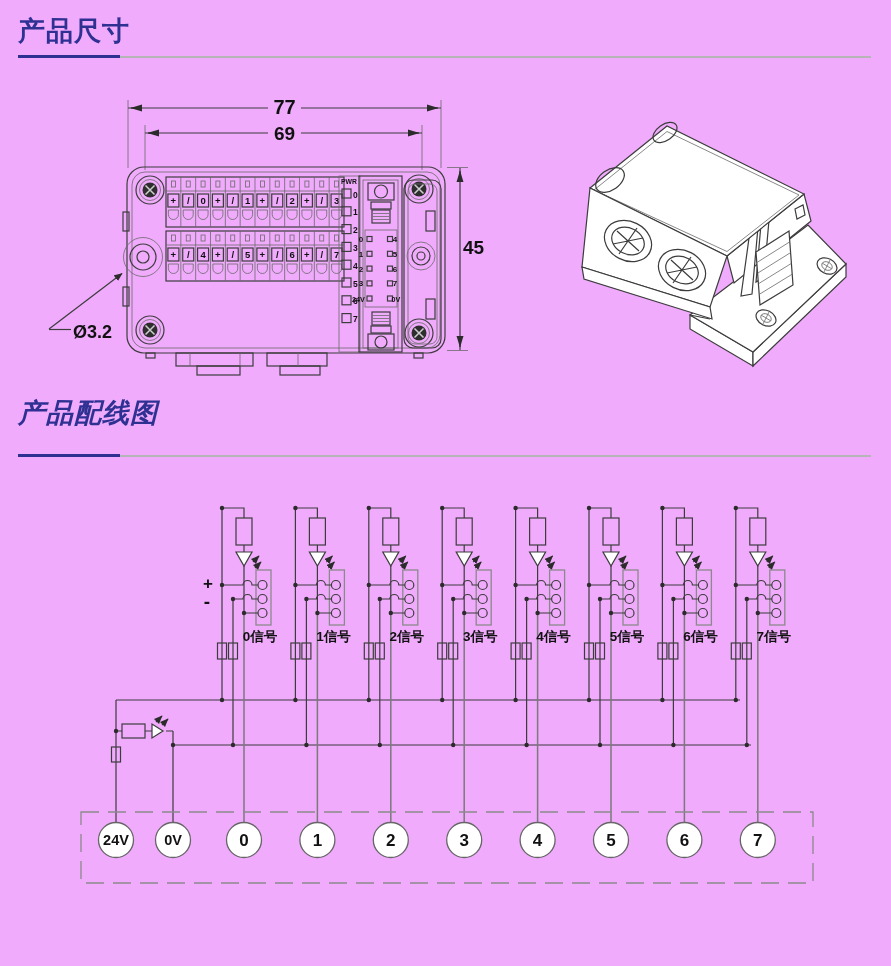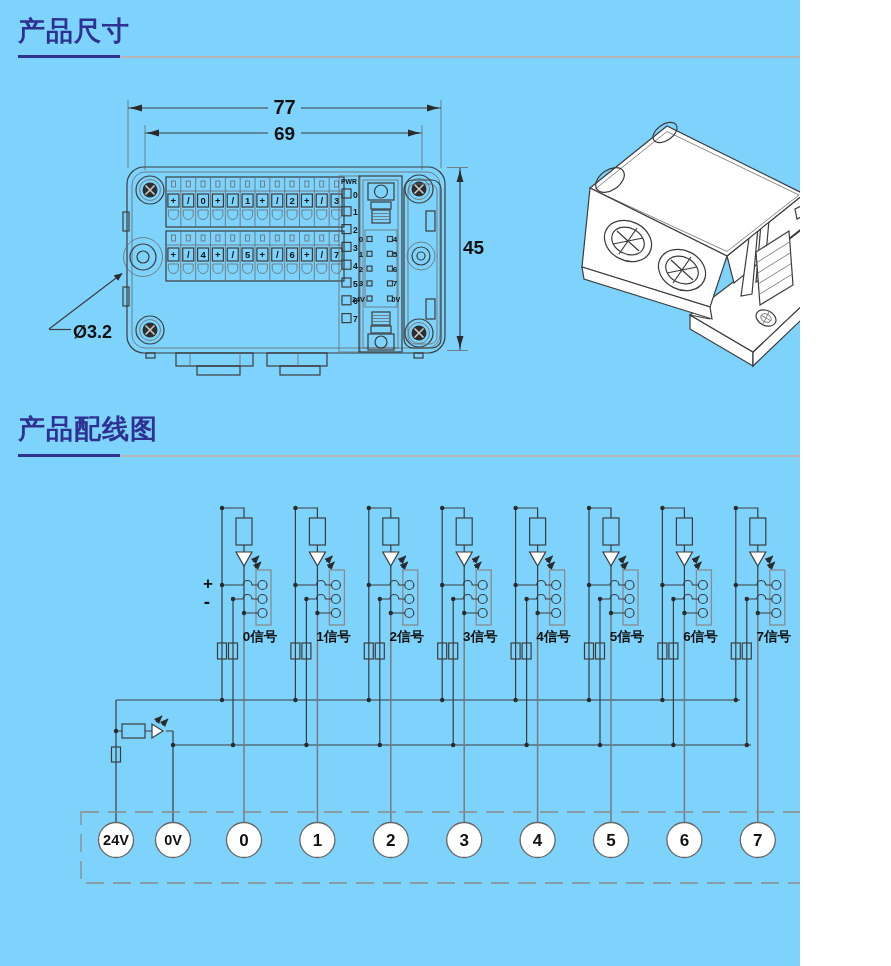--- a/index.html
+++ b/index.html
@@ -1,16 +1,16 @@
 <!DOCTYPE html>
 <html><head>
 <meta charset="utf-8">
 <style>
   html,body{margin:0;padding:0;background:#fff;}
-  .page{position:relative;width:800px;height:966px;background:#7dd3fc;overflow:hidden;
+  .page{position:relative;width:891px;height:966px;background:#f0abfc;overflow:hidden;
         font-family:"Liberation Sans",sans-serif;}
   .sec-title{position:absolute;left:18px;font-size:27px;font-weight:bold;color:#2e3192;
              letter-spacing:1px;}
   .rule{position:absolute;left:18px;width:853px;height:2px;background:#b5b5b5;}
   .rule .accent{position:absolute;left:0;top:-1px;width:102px;height:3px;background:#2e3192;}
   svg{position:absolute;left:0;top:0;}
   .w{stroke:#3c3c3c;stroke-width:1.2;fill:none;}
   .wf{stroke:#3c3c3c;stroke-width:1.2;fill:#fff;}
   .thin{stroke:#6a6a6a;stroke-width:0.8;fill:none;}
   .wg{stroke:#8a8a8a;stroke-width:1.3;fill:none;}
@@ -21,21 +21,21 @@
 </head>
 <body>
 
 <div class="page">
 
   <div class="sec-title" style="top:13px;">产品尺寸</div>
   <div class="rule" style="top:56px;">
     <div class="accent"></div>
   </div>
 
-  <div class="sec-title" style="top:411px;">产品配线图</div>
+  <div class="sec-title" style="top:395px;font-style:italic;">产品配线图</div>
   <div class="rule" style="top:455px;">
     <div class="accent"></div>
   </div>
 
   <svg width="891" height="966" viewBox="0 0 891 966">
     <defs>
       <marker id="ah" markerWidth="9" markerHeight="8" refX="6.5" refY="3" orient="auto">
         <path d="M0,0 L7,3 L0,6 Z" fill="#2b2b2b"></path>
       </marker>
       <marker id="da" markerWidth="12" markerHeight="8" refX="9.5" refY="3" orient="auto">

